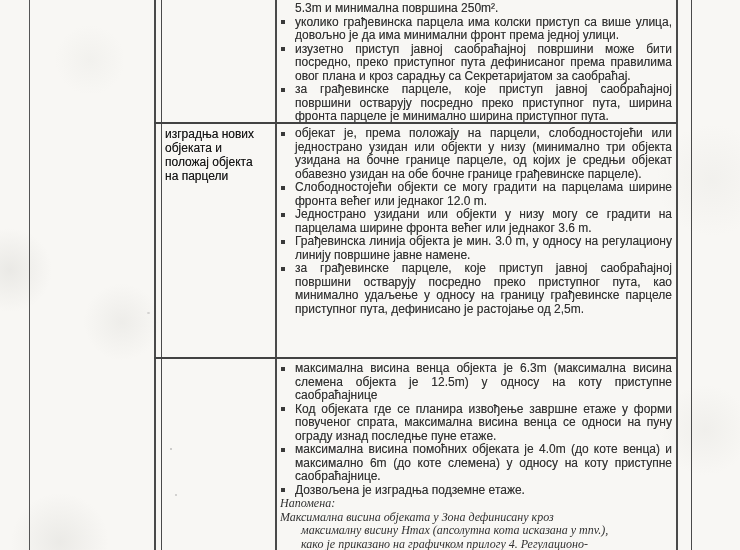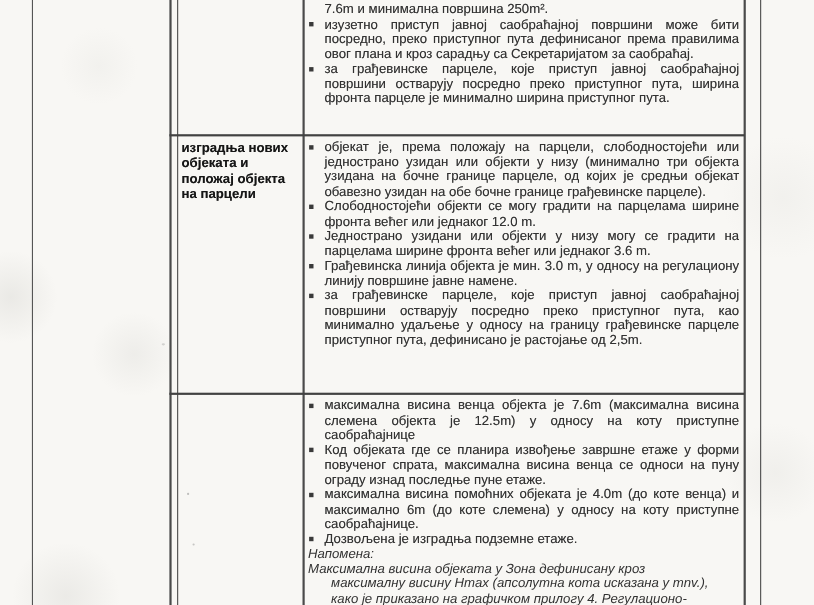--- a/index.html
+++ b/index.html
@@ -20,23 +20,23 @@
       #f8f7f4;
     color:#323232;
   }
   .vline{position:absolute;top:0;height:550px;width:1.5px;background:#4a4a4a;}
   .hline{position:absolute;height:2px;background:#424242;}
   .cell{position:absolute;overflow:hidden;}
   .content-cell{left:280px;width:392px;font-size:12px;line-height:13.5px;}
   .content-cell .txt{text-align:justify;text-shadow:0 0 .5px rgba(60,60,60,.55);}
   .item{position:relative;padding-left:15px;}
   .item .bullet{position:absolute;left:1px;top:4.5px;width:4px;height:4px;background:#3a3a3a;}
-  .label-cell{left:165px;width:102px;font-size:12px;line-height:14px;font-weight:bold;color:#161616;
+  .label-cell{left:165px;width:102px;font-size:12px;line-height:14px;font-weight:normal;color:#161616;
     text-shadow:0 0 .5px rgba(30,30,30,.6);}
-  .note{font-style:italic;line-height:13.5px;}
+  .note{font-style:italic;line-height:13.5px;font-family:Liberation Serif, serif;}
   .note .nline{text-align:left;}
   .note .indent{padding-left:21px;}
   .speck{position:absolute;border-radius:50%;background:#6a6a6a;}
 </style>
 </head>
 <body>
 
 <div class="scan">
 
   <div class="vline" style="left:28.5px;background:#555;"></div>
@@ -47,21 +47,25 @@
   <div class="vline" style="left:690.5px;"></div>
   <div class="hline" style="top:122px;left:154px;width:523px;"></div>
   <div class="hline" style="top:357px;left:154px;width:523px;"></div>
 
   <div class="speck" style="left:170px;top:448px;width:2px;height:2px;opacity:.4;"></div>
   <div class="speck" style="left:175px;top:494px;width:2px;height:2px;opacity:.35;"></div>
   <div class="speck" style="left:147px;top:312px;width:3px;height:2px;opacity:.25;"></div>
 
   <div class="cell content-cell" style="top:2px;height:120px;">
     <div class="item">
-      <div class="txt">7.6m и минимална површина 250m².</div>
+      <div class="txt">5.3m и минимална површина 250m².</div>
+    </div>
+    <div class="item">
+      <span class="bullet"></span>
+      <div class="txt">уколико грађевинска парцела има колски приступ са више улица, довољно је да има минимални фронт према једној улици.</div>
     </div>
     <div class="item">
       <span class="bullet"></span>
       <div class="txt">изузетно приступ јавној саобраћајној површини може бити посредно, преко приступног пута дефинисаног према правилима овог плана и кроз сарадњу са Секретаријатом за саобраћај.</div>
     </div>
     <div class="item">
       <span class="bullet"></span>
       <div class="txt">за грађевинске парцеле, које приступ јавној саобраћајној површини остварују посредно преко приступног пута, ширина фронта парцеле је минимално ширина приступног пута.</div>
     </div>
   </div>
@@ -86,21 +90,21 @@
     </div>
     <div class="item">
       <span class="bullet"></span>
       <div class="txt">за грађевинске парцеле, које приступ јавној саобраћајној површини остварују посредно преко приступног пута, као минимално удаљење у односу на границу грађевинске парцеле приступног пута, дефинисано је растојање од 2,5m.</div>
     </div>
   </div>
 
   <div class="cell content-cell" style="top:362px;height:188px;">
     <div class="item">
       <span class="bullet"></span>
-      <div class="txt">максимална висина венца објекта је 7.6m (максимална висина слемена објекта је 12.5m) у односу на коту приступне саобраћајнице</div>
+      <div class="txt">максимална висина венца објекта је 6.3m (максимална висина слемена објекта је 12.5m) у односу на коту приступне саобраћајнице</div>
     </div>
     <div class="item">
       <span class="bullet"></span>
       <div class="txt">Код објеката где се планира извођење завршне етаже у форми повученог спрата, максимална висина венца се односи на пуну ограду изнад последње пуне етаже.</div>
     </div>
     <div class="item">
       <span class="bullet"></span>
       <div class="txt">максимална висина помоћних објеката је 4.0m (до коте венца) и максимално 6m (до коте слемена) у односу на коту приступне саобраћајнице.</div>
     </div>
     <div class="item">

